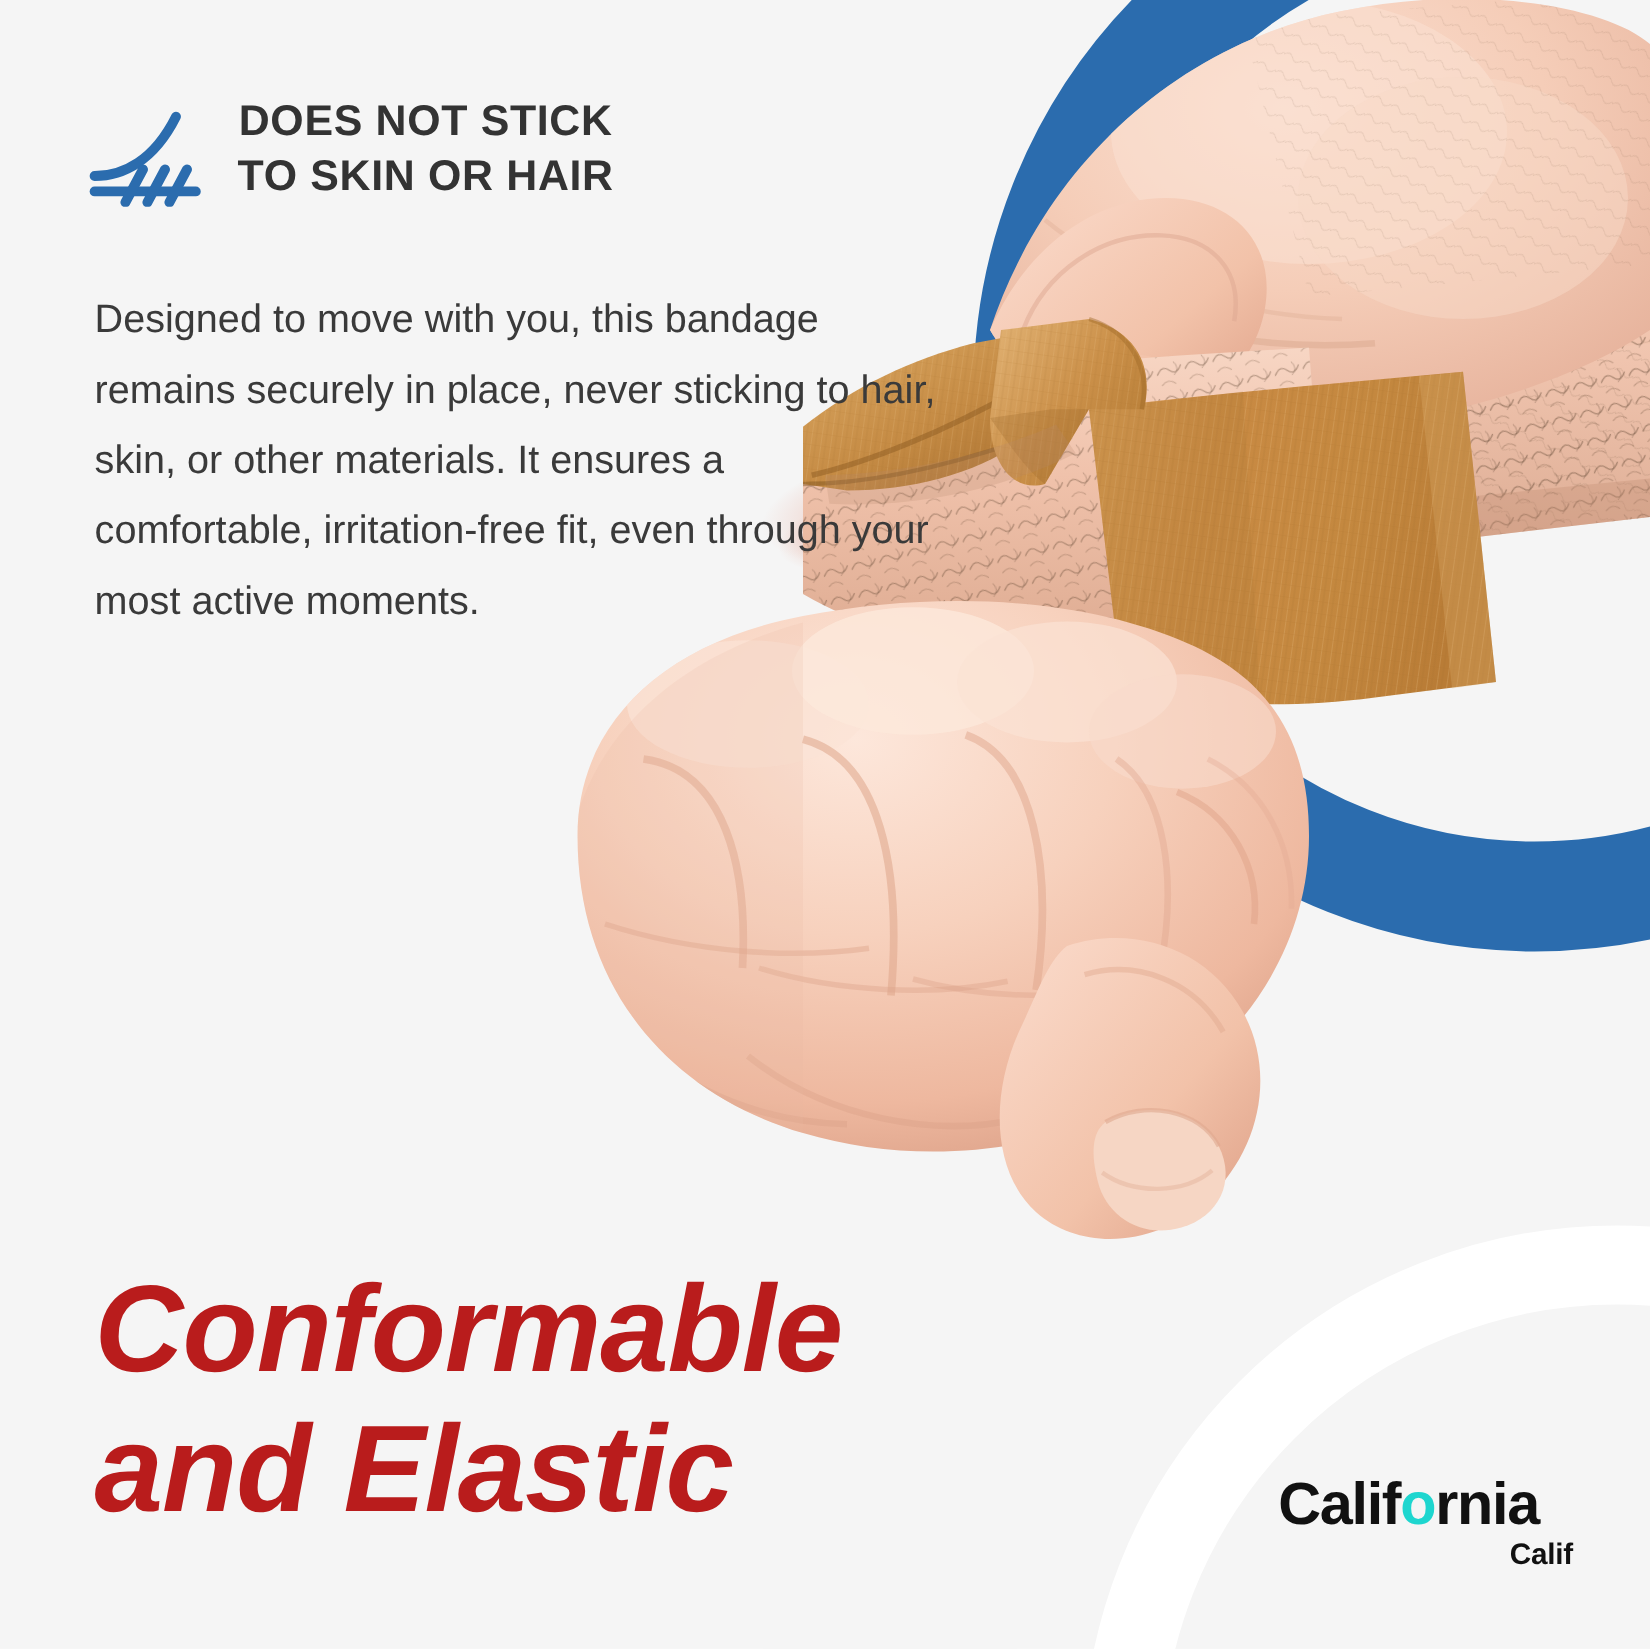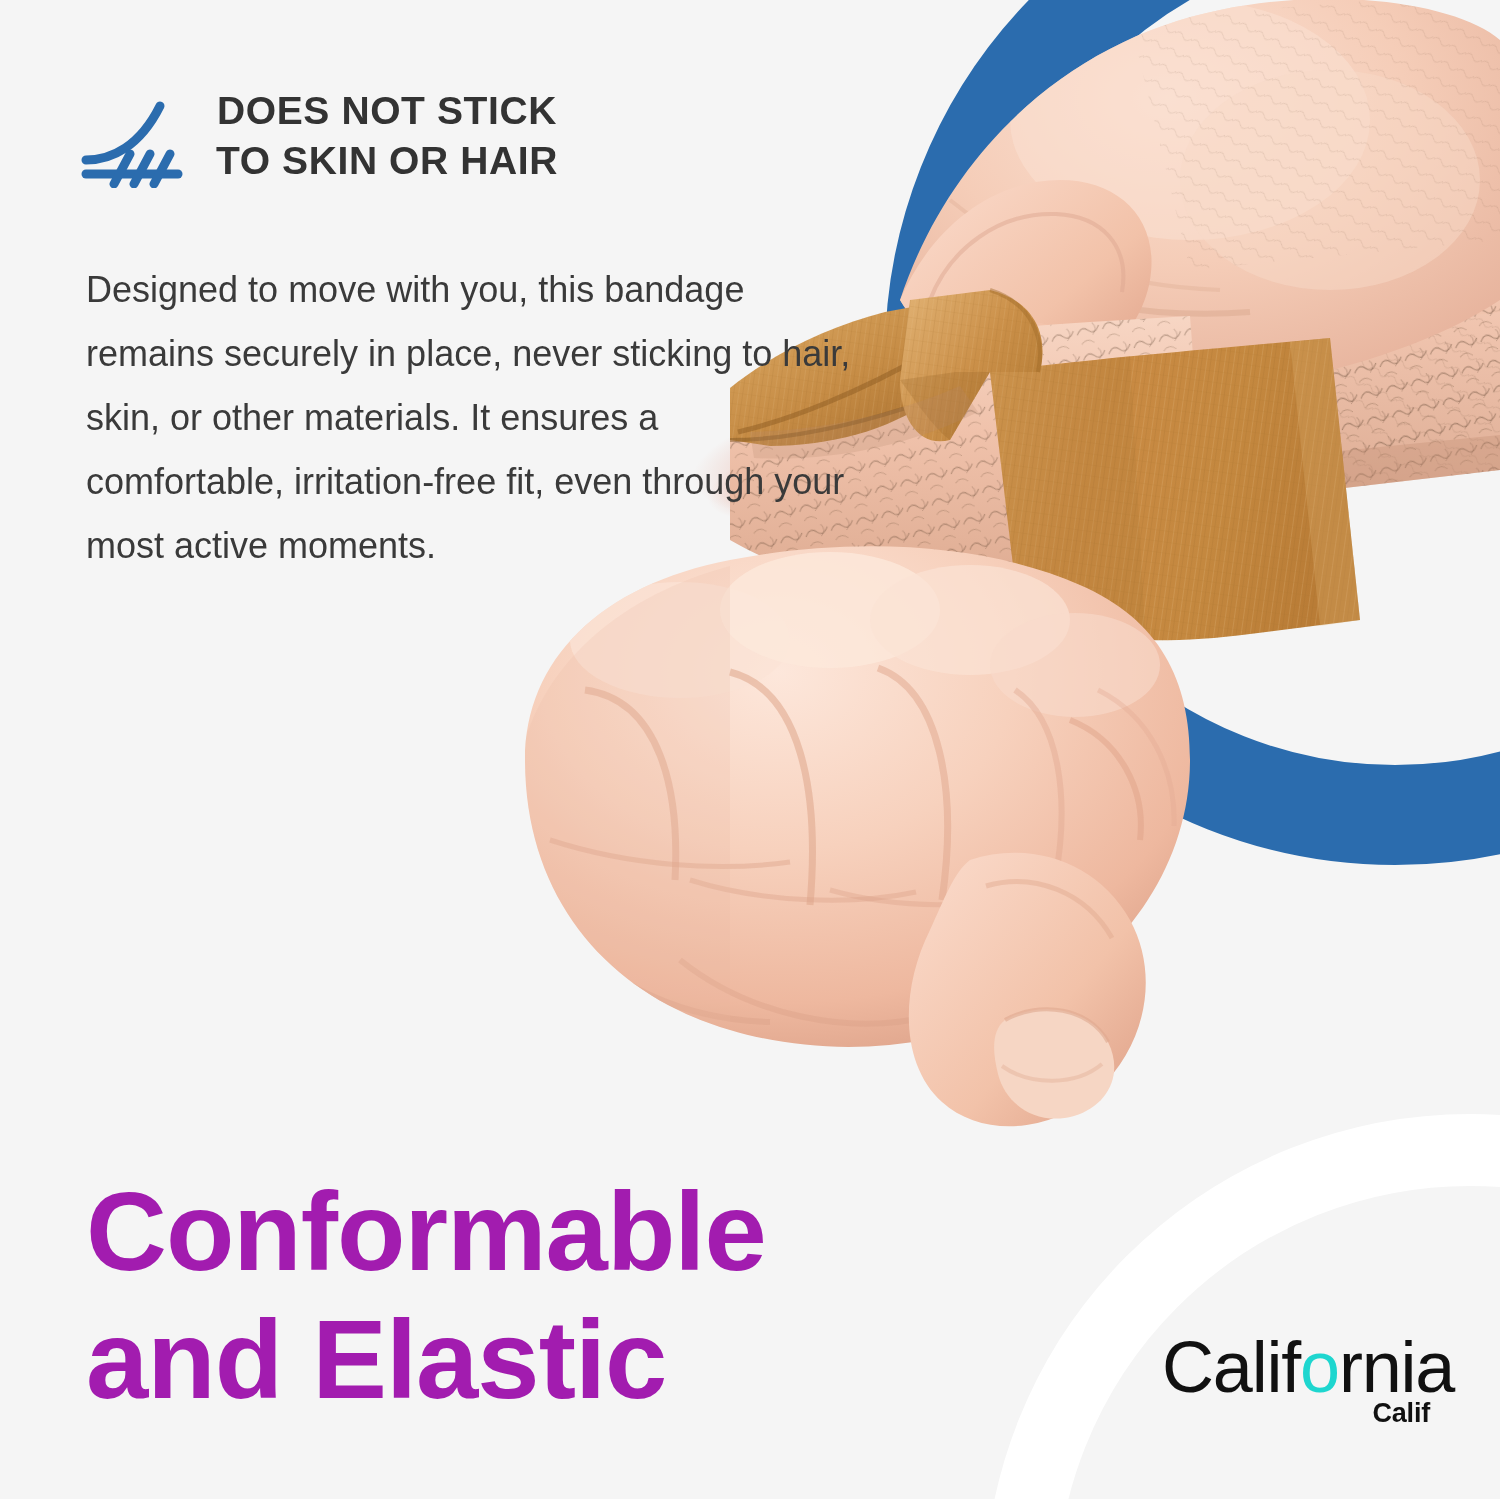--- a/index.html
+++ b/index.html
@@ -72,43 +72,44 @@
     line-height: 64px;
     color: #3a3a3a;
     font-weight: 300;
     font-family: "Liberation Sans", sans-serif;
   }
 
   
   .headline {
     position: absolute;
     left: 86px;
-    top: 1168px;
+    top: 1144px;
     width: 900px;
     font-size: 112px;
     line-height: 128px;
     font-weight: 700;
-    color: #a21caf;
+    color: #b91c1c;
     letter-spacing: -1px;
     white-space: pre-line;
     font-family: "Liberation Sans", sans-serif;
+    font-style: italic;
   }
 
   
   .brand {
     position: absolute;
     left: 1162px;
     top: 1338px;
     width: 270px;
     height: 96px;
   }
   .brand-word {
-    font-size: 72px;
+    font-size: 54px;
     line-height: 58px;
-    font-weight: 400;
+    font-weight: 700;
     color: #111111;
     letter-spacing: -1.2px;
     font-family: "Liberation Sans", sans-serif;
     white-space: nowrap;
   }
   .brand-word .accent-o {
     color: #1ed6cf;
   }
   .brand-sub {
     text-align: right;

